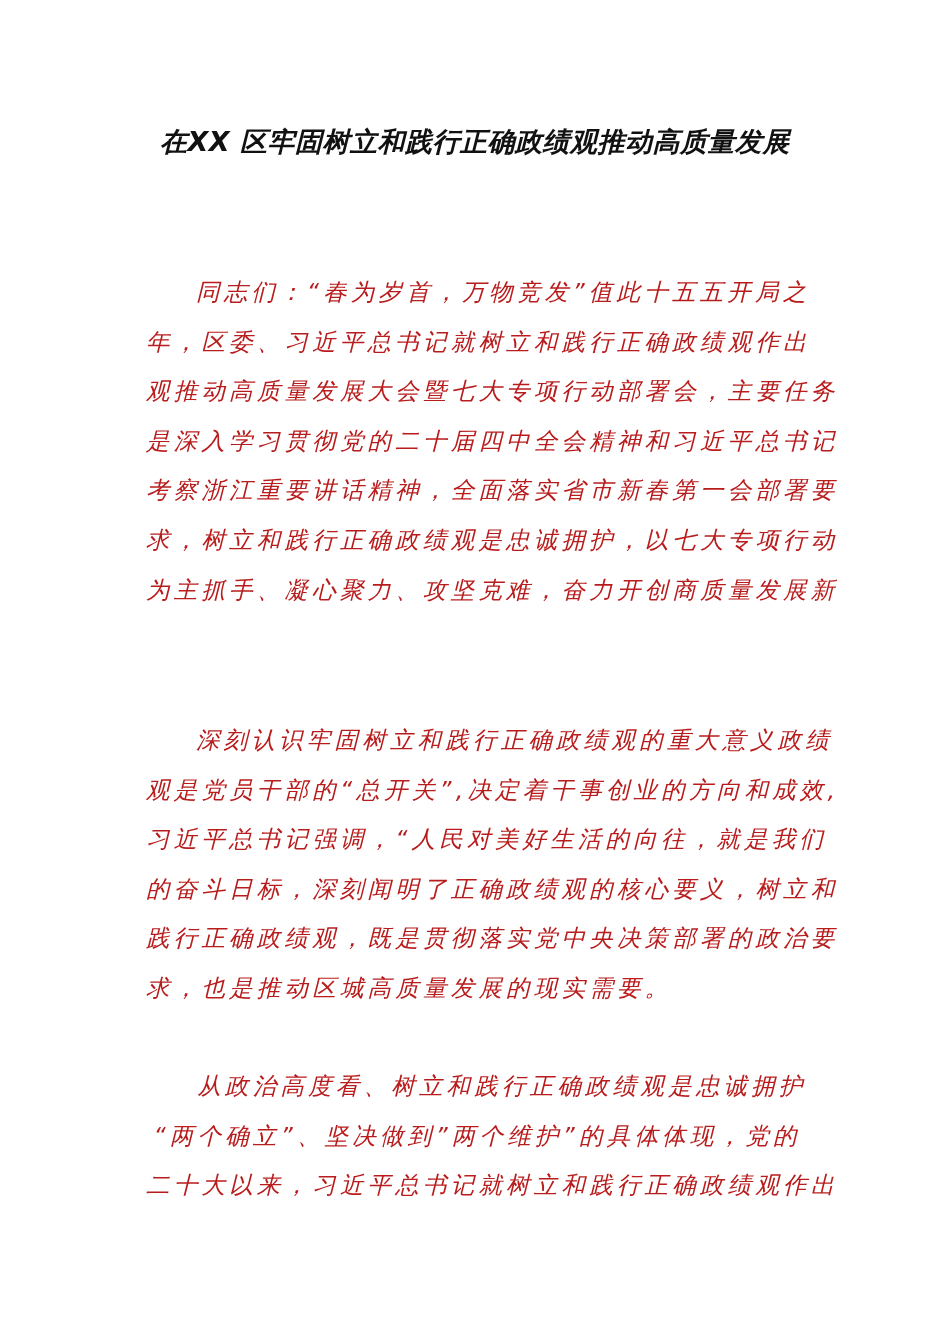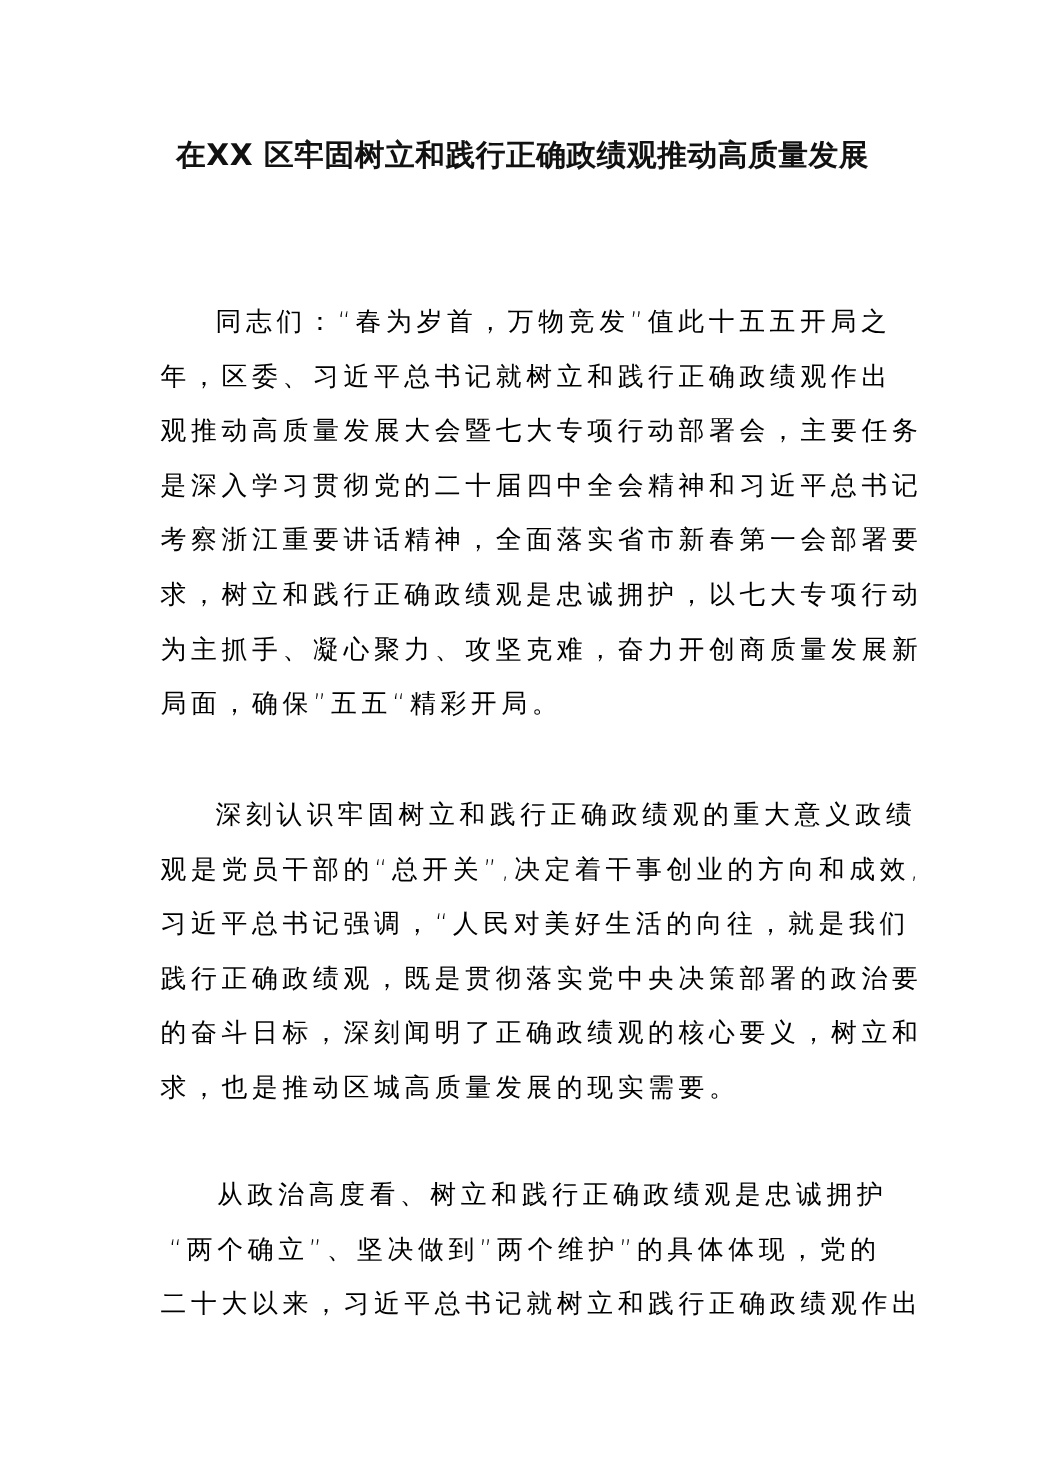--- a/index.html
+++ b/index.html
@@ -15,20 +15,21 @@
       color: #111111;
       font-family: "DejaVu Sans", "Liberation Sans", sans-serif;
     }
     .page {
       position: absolute;
       left: 0;
       top: 0;
       width: 950px;
       height: 1272px;
       background: #ffffff;
+      font-style: italic;
     }
     .title {
       position: absolute;
       left: 140px;
       width: 670px;
       top: 118px;
       text-align: center;
       font-weight: bold;
       font-size: 27px;
       line-height: 48px;
@@ -39,21 +40,21 @@
       display: block;
       white-space: nowrap;
     }
     .para {
       position: absolute;
       left: 146px;
       width: 662px;
       font-size: 23.5px;
       line-height: 49.6px;
       letter-spacing: 4.2px;
-      color: #000000;
+      color: #b91c1c;
       font-weight: 300;
     }
     .para .line {
       display: block;
       white-space: nowrap;
     }
     .para .line.indent {
       padding-left: 50px;
     }
     #para-1 { top: 268px; }
@@ -70,29 +71,28 @@
   </div>
 
   <div class="para" id="para-1">
     <span class="line indent">同志们：“春为岁首，万物竞发”值此十五五开局之</span>
     <span class="line">年，区委、习近平总书记就树立和践行正确政绩观作出</span>
     <span class="line">观推动高质量发展大会暨七大专项行动部署会，主要任务</span>
     <span class="line">是深入学习贯彻党的二十届四中全会精神和习近平总书记</span>
     <span class="line">考察浙江重要讲话精神，全面落实省市新春第一会部署要</span>
     <span class="line">求，树立和践行正确政绩观是忠诚拥护，以七大专项行动</span>
     <span class="line">为主抓手、凝心聚力、攻坚克难，奋力开创商质量发展新</span>
-    <span class="line">局面，确保”五五“精彩开局。</span>
   </div>
 
   <div class="para" id="para-2">
     <span class="line indent">深刻认识牢固树立和践行正确政绩观的重大意义政绩</span>
     <span class="line">观是党员干部的“总开关”,决定着干事创业的方向和成效,</span>
     <span class="line">习近平总书记强调，“人民对美好生活的向往，就是我们</span>
+    <span class="line">的奋斗日标，深刻闻明了正确政绩观的核心要义，树立和</span>
     <span class="line">践行正确政绩观，既是贯彻落实党中央决策部署的政治要</span>
-    <span class="line">的奋斗日标，深刻闻明了正确政绩观的核心要义，树立和</span>
     <span class="line">求，也是推动区城高质量发展的现实需要。</span>
   </div>
 
   <div class="para" id="para-3">
     <span class="line indent">从政治高度看、树立和践行正确政绩观是忠诚拥护</span>
     <span class="line">“两个确立”、坚决做到”两个维护”的具体体现，党的</span>
     <span class="line">二十大以来，习近平总书记就树立和践行正确政绩观作出</span>
   </div>
 
 </div>

